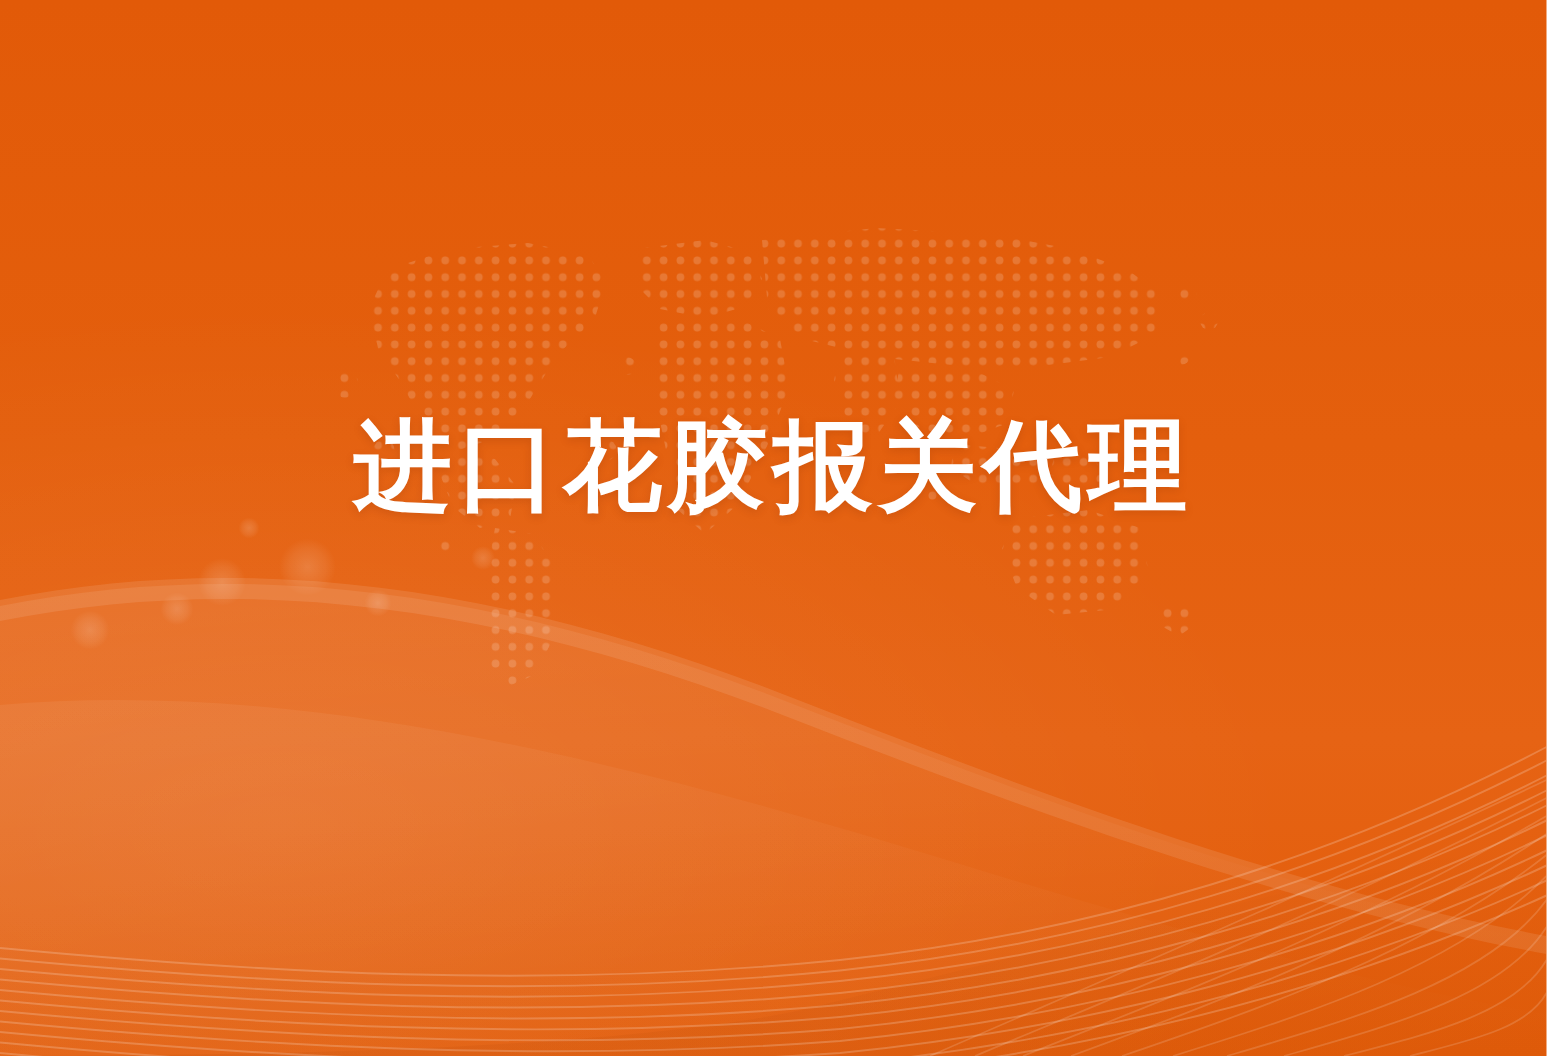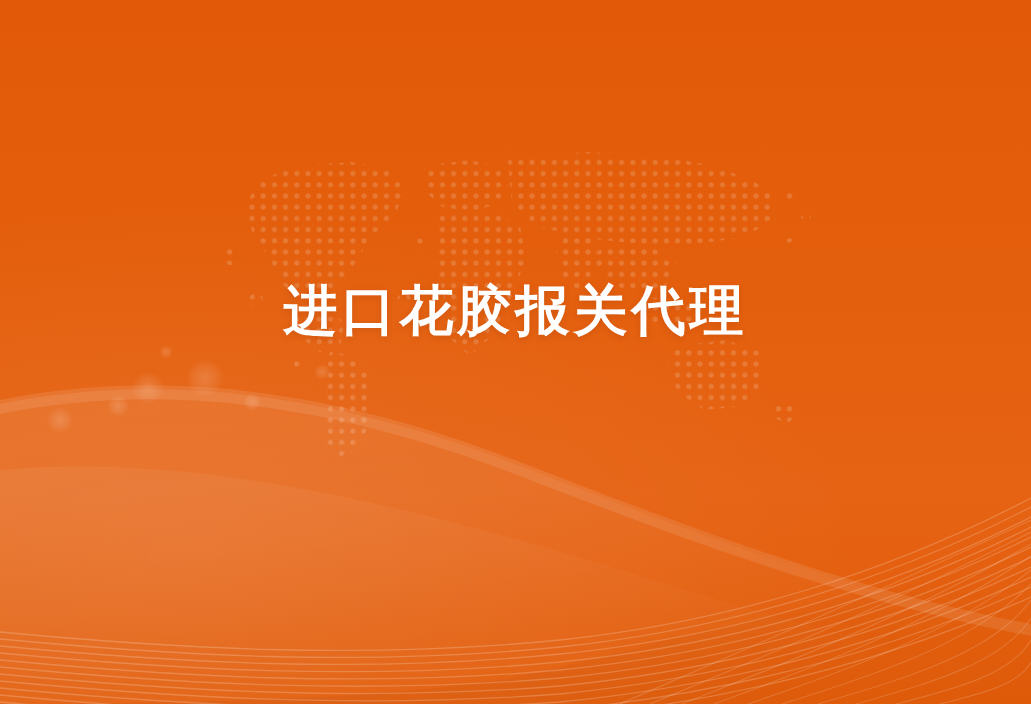--- a/index.html
+++ b/index.html
@@ -55,21 +55,21 @@
     left: 0;
     top: 248px;
     width: 1031px;
     text-align: center;
     color: #ffffff;
   }
   .headline .line {
     display: block;
     font-family: "DejaVu Sans", "Liberation Sans", sans-serif;
     font-weight: 700;
-    font-size: 54px;
+    font-size: 66px;
     line-height: 126px;
     letter-spacing: 4px;
     white-space: nowrap;
     text-shadow: 0 2px 6px rgba(120,40,0,0.18);
   }
 </style>
 </head>
 <body>
 
 <div id="banner">

